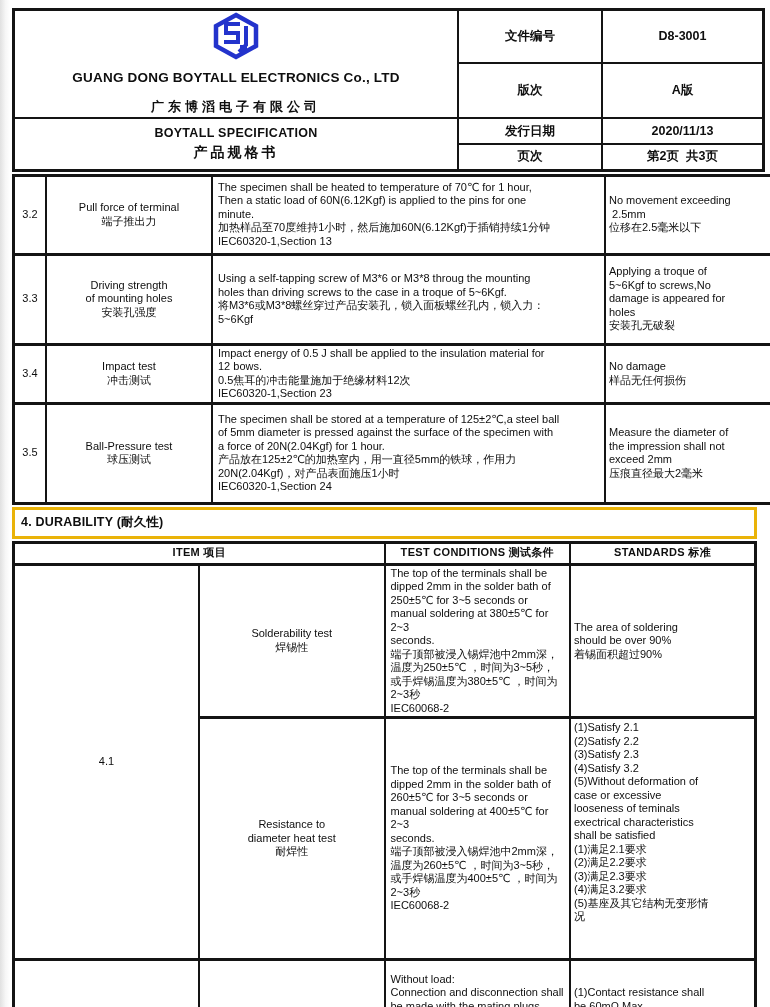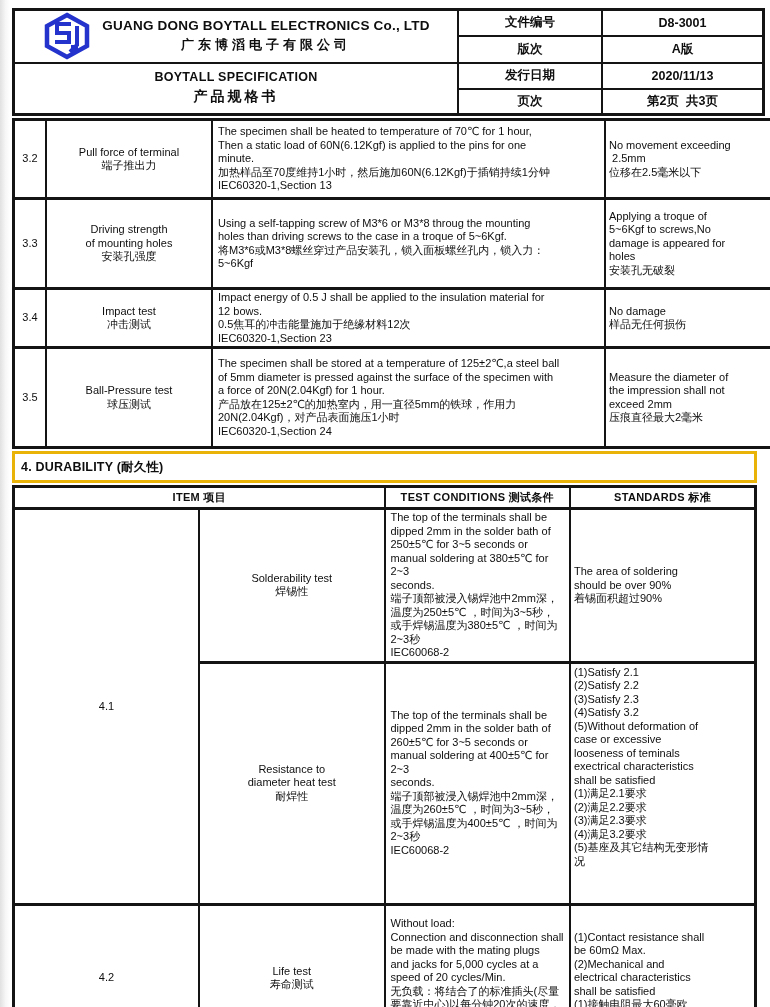--- a/index.html
+++ b/index.html
@@ -10,24 +10,24 @@
        background:linear-gradient(90deg,#d9d9d9,#f4f4f4 55%,#ffffff);opacity:.8;}
   .inner{position:absolute;left:12px;top:8px;width:745px;}
 
   table{border-collapse:collapse;table-layout:fixed;width:745px;}
   td{overflow:hidden;}
 
   
   .hdr td{border:2px solid #141414;}
   .hdr{border:3px solid #141414;}
   .company-cell{width:440px;vertical-align:middle;}
-  .company-wrap{display:flex;align-items:center;justify-content:center;gap:10px;}
+  .company-wrap{display:flex;align-items:center;justify-content:center;gap:10px;flex-direction:column;}
   .company-text{text-align:center;font-weight:bold;}
   .company-en{font-size:13.5px;letter-spacing:.2px;}
-  .company-cn{font-size:13px;margin-top:3px;letter-spacing:4px;}
+  .company-cn{font-size:13px;margin-top:13px;letter-spacing:4px;}
   .doc-title{text-align:center;font-weight:bold;vertical-align:middle;}
   .doc-title .en{font-size:12.5px;letter-spacing:.3px;}
   .doc-title .cn{font-size:14px;margin-top:4px;letter-spacing:3px;}
   .meta-label{width:140px;text-align:center;font-weight:bold;font-size:12.5px;vertical-align:middle;}
   .meta-value{width:157px;text-align:center;font-weight:bold;font-size:12.5px;vertical-align:middle;white-space:pre-wrap;}
 
   
   .spec{margin-top:2px;border:3px solid #141414;}
   .spec td{border:2px solid #141414;border-top-width:3px;border-bottom-width:3px;
            font-size:11px;line-height:13.5px;}

